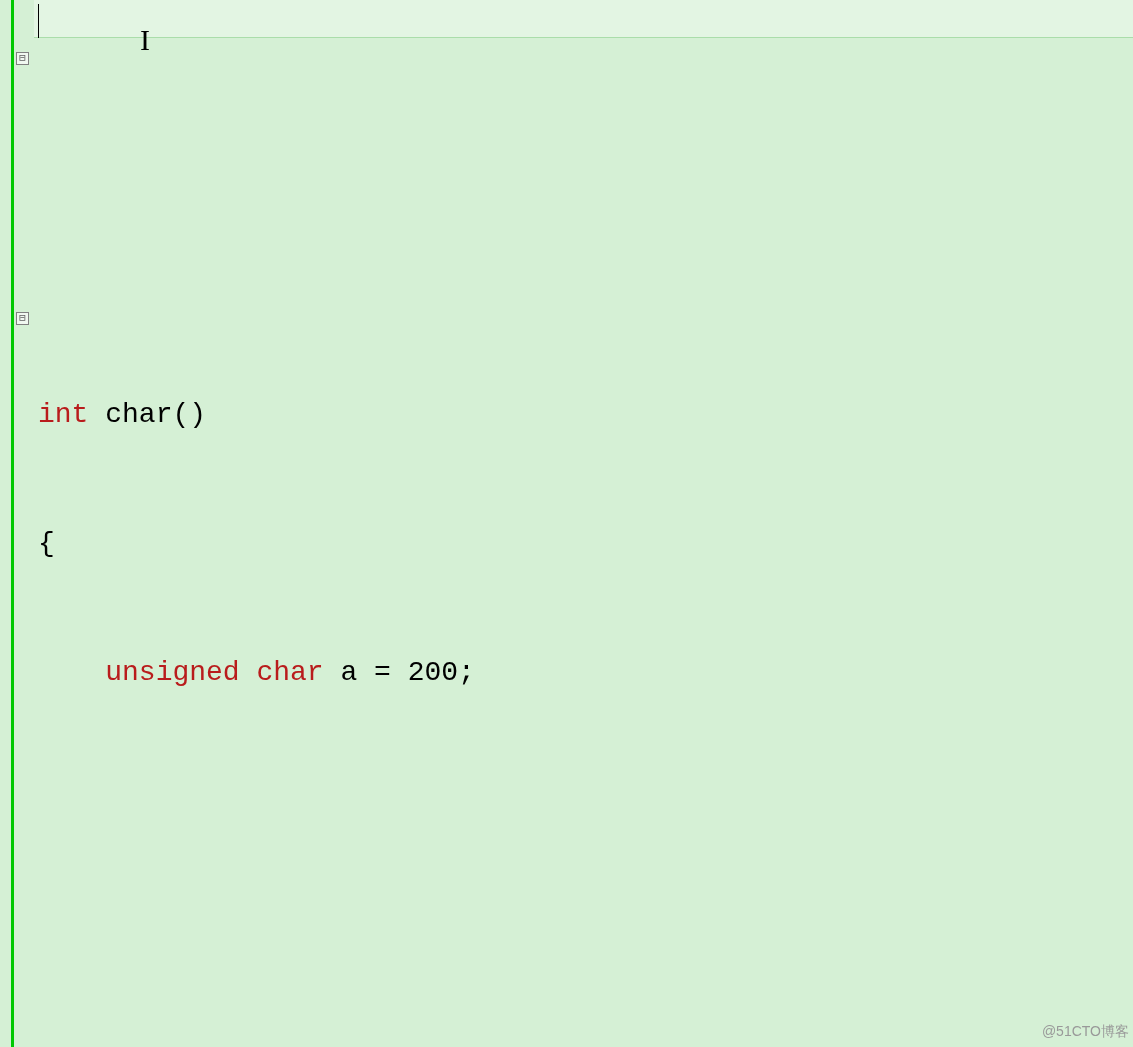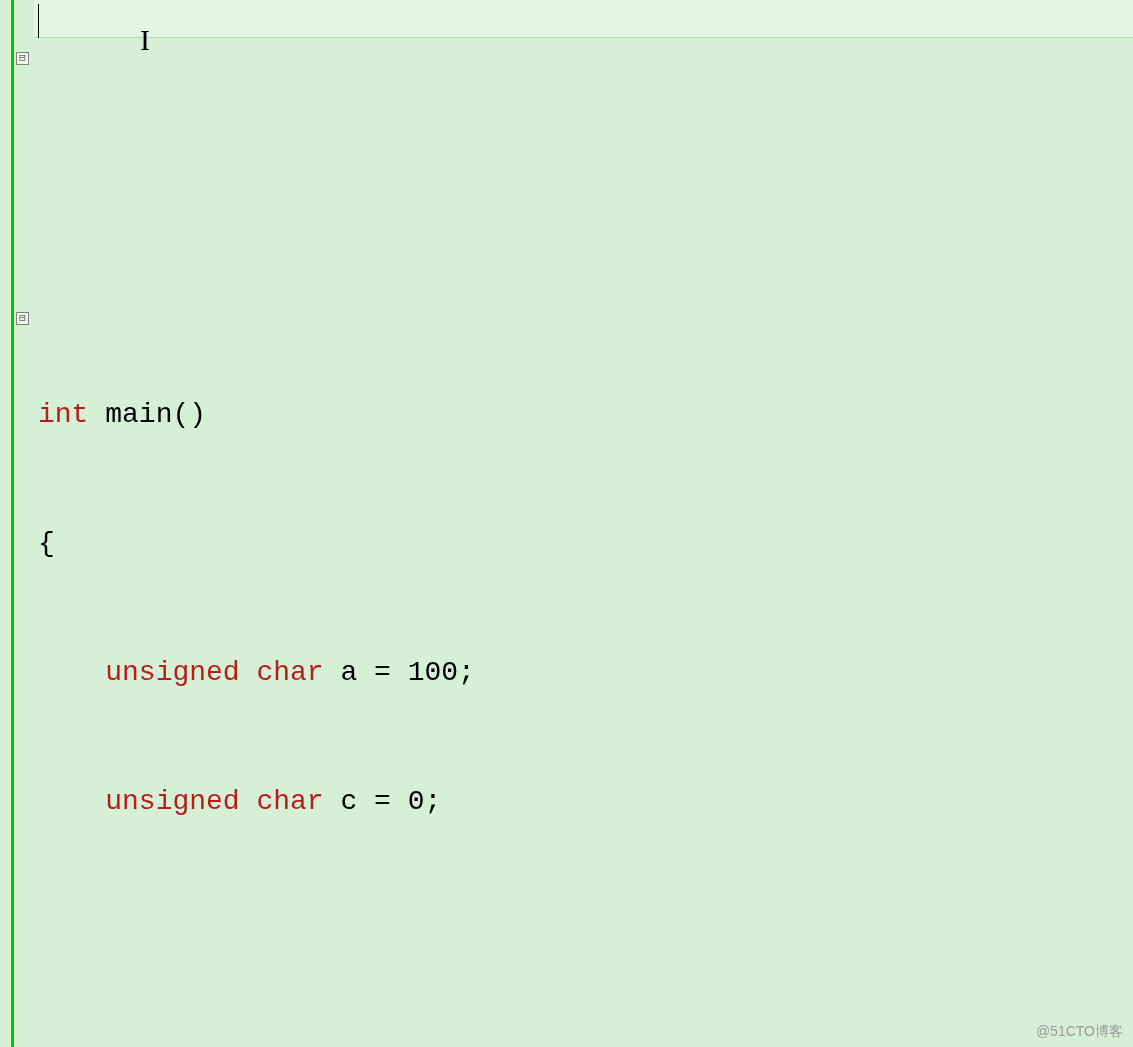--- a/index.html
+++ b/index.html
@@ -66,21 +66,21 @@
       top: 18px;
       left: 106px;
       color: #000;
       font-size: 30px;
       font-family: serif;
       pointer-events: none;
     }
     .watermark {
       position: absolute;
       bottom: 6px;
-      right: 10px;
+      right: 4px;
       font-size: 14px;
       color: #999;
       font-family: Arial, sans-serif;
     }
     .hl-line {
       position: absolute;
       top: 0;
       left: 0;
       right: 0;
       height: 38px;
@@ -96,24 +96,23 @@
   <div class="fold-col">
     <div class="fold-mark" style="top:52px">⊟</div>
     <div class="fold-mark" style="top:312px">⊟</div>
   </div>
   <div class="code-area">
     <div class="hl-line"></div>
     <span class="caret"></span>
     <span class="i-beam">I</span>
 
     <span class="ln"> </span>
-    <span class="ln"><span class="kw">int</span><span class="txt"> main()</span></span>
+    <span class="ln"><span class="kw">int</span><span class="txt"> char()</span></span>
     <span class="ln txt">{</span>
-    <span class="ln">    <span class="kw">unsigned</span> <span class="kw">char</span><span class="txt"> a = 100;</span></span>
-    <span class="ln">    <span class="kw">unsigned</span> <span class="kw">char</span><span class="txt"> c = 0;</span></span>
+    <span class="ln">    <span class="kw">unsigned</span> <span class="kw">char</span><span class="txt"> a = 200;</span></span>
     <span class="ln"> </span>
     
     
     
     
     
     
     
     
     

